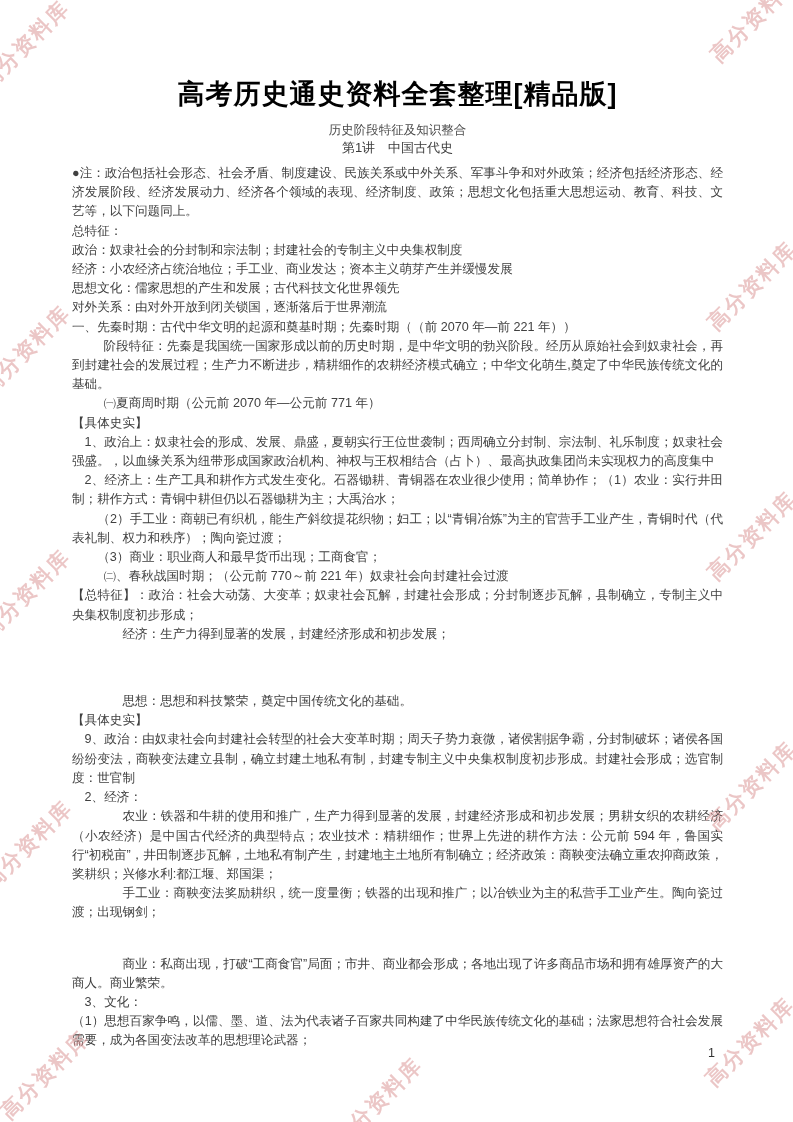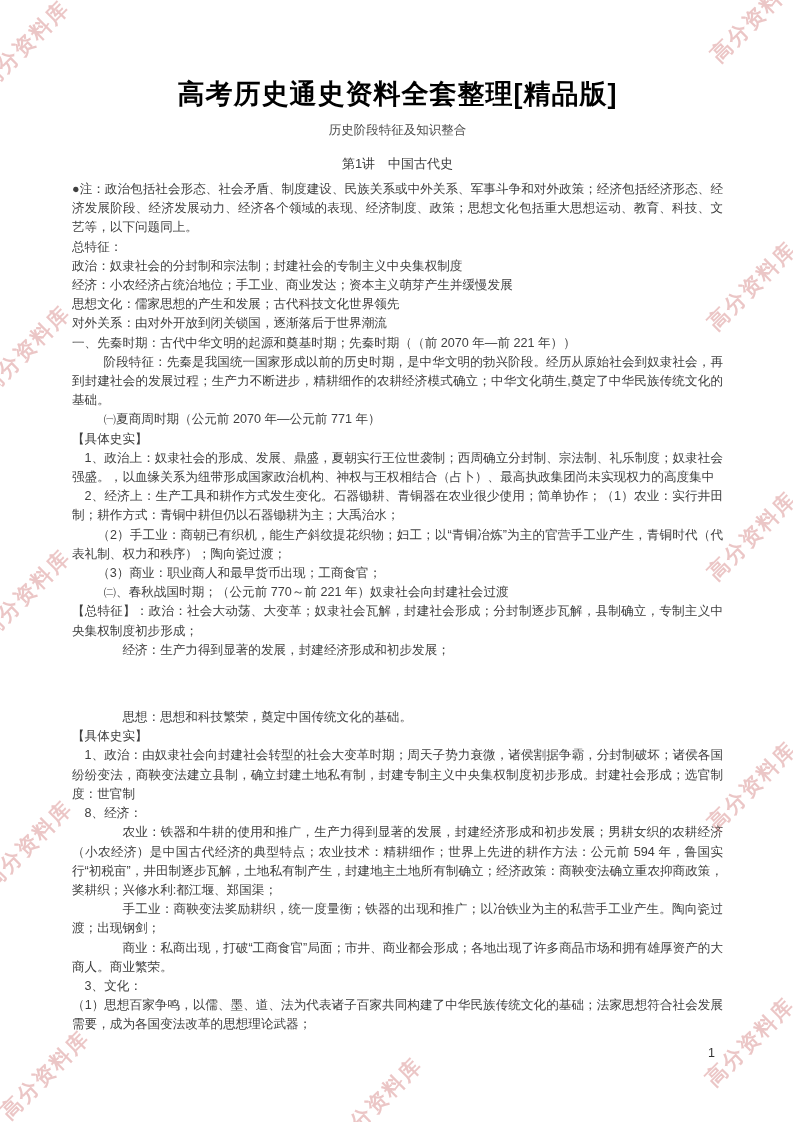--- a/index.html
+++ b/index.html
@@ -31,21 +31,20 @@
   .subtitle {
     font-size: 12.5px;
     text-align: center;
     color: #4c4c4c;
   }
   .lecture {
     font-size: 13px;
     text-align: center;
     color: #3b3b3b;
     margin-bottom: 7px;
-    margin-top: 16px;
   }
   .para {
     font-size: 12.6px;
     line-height: 19.2px;
     text-align: justify;
     color: #404040;
     word-break: break-all;
   }
   .wm-layer {
     position: absolute;
@@ -107,25 +106,25 @@
         <div class="para" style="text-indent: 0em;">【具体史实】</div>
         <div class="para" style="text-indent: 1em;">1、政治上：奴隶社会的形成、发展、鼎盛，夏朝实行王位世袭制；西周确立分封制、宗法制、礼乐制度；奴隶社会强盛。，以血缘关系为纽带形成国家政治机构、神权与王权相结合（占卜）、最高执政集团尚未实现权力的高度集中</div>
         <div class="para" style="text-indent: 1em;">2、经济上：生产工具和耕作方式发生变化。石器锄耕、青铜器在农业很少使用；简单协作；（1）农业：实行井田制；耕作方式：青铜中耕但仍以石器锄耕为主；大禹治水；</div>
         <div class="para" style="text-indent: 2em;">（2）手工业：商朝已有织机，能生产斜纹提花织物；妇工；以“青铜冶炼”为主的官营手工业产生，青铜时代（代表礼制、权力和秩序）；陶向瓷过渡；</div>
         <div class="para" style="text-indent: 2em;">（3）商业：职业商人和最早货币出现；工商食官；</div>
         <div class="para" style="text-indent: 2.5em;">㈡、春秋战国时期；（公元前 770～前 221 年）奴隶社会向封建社会过渡</div>
         <div class="para" style="text-indent: 0em;">【总特征】：政治：社会大动荡、大变革；奴隶社会瓦解，封建社会形成；分封制逐步瓦解，县制确立，专制主义中央集权制度初步形成；</div>
         <div class="para" style="text-indent: 4em;">经济：生产力得到显著的发展，封建经济形成和初步发展；</div>
         <div class="para" style="text-indent: 4em; margin-top: 48px;">思想：思想和科技繁荣，奠定中国传统文化的基础。</div>
         <div class="para" style="text-indent: 0em;">【具体史实】</div>
-        <div class="para" style="text-indent: 1em;">1、政治：由奴隶社会向封建社会转型的社会大变革时期；周天子势力衰微，诸侯割据争霸，分封制破坏；诸侯各国纷纷变法，商鞅变法建立县制，确立封建土地私有制，封建专制主义中央集权制度初步形成。封建社会形成；选官制度：世官制</div>
-        <div class="para" style="text-indent: 1em;">8、经济：</div>
+        <div class="para" style="text-indent: 1em;">9、政治：由奴隶社会向封建社会转型的社会大变革时期；周天子势力衰微，诸侯割据争霸，分封制破坏；诸侯各国纷纷变法，商鞅变法建立县制，确立封建土地私有制，封建专制主义中央集权制度初步形成。封建社会形成；选官制度：世官制</div>
+        <div class="para" style="text-indent: 1em;">2、经济：</div>
         <div class="para" style="text-indent: 4em;">农业：铁器和牛耕的使用和推广，生产力得到显著的发展，封建经济形成和初步发展；男耕女织的农耕经济（小农经济）是中国古代经济的典型特点；农业技术：精耕细作；世界上先进的耕作方法：公元前 594 年，鲁国实行“初税亩”，井田制逐步瓦解，土地私有制产生，封建地主土地所有制确立；经济政策：商鞅变法确立重农抑商政策，奖耕织；兴修水利:都江堰、郑国渠；</div>
         <div class="para" style="text-indent: 4em;">手工业：商鞅变法奖励耕织，统一度量衡；铁器的出现和推广；以冶铁业为主的私营手工业产生。陶向瓷过渡；出现钢剑；</div>
-        <div class="para" style="text-indent: 4em;">商业：私商出现，打破“工商食官”局面；市井、商业都会形成；各地出现了许多商品市场和拥有雄厚资产的大商人。商业繁荣。</div>
+        <div class="para" style="text-indent: 4em; margin-top: 32px;">商业：私商出现，打破“工商食官”局面；市井、商业都会形成；各地出现了许多商品市场和拥有雄厚资产的大商人。商业繁荣。</div>
         <div class="para" style="text-indent: 1em;">3、文化：</div>
         <div class="para" style="text-indent: 0em;">（1）思想百家争鸣，以儒、墨、道、法为代表诸子百家共同构建了中华民族传统文化的基础；法家思想符合社会发展需要，成为各国变法改革的思想理论武器；</div>
       </div>
   </div>
 
   <div class="page-number">1</div>
 
 </div>
 
 </body></html>

